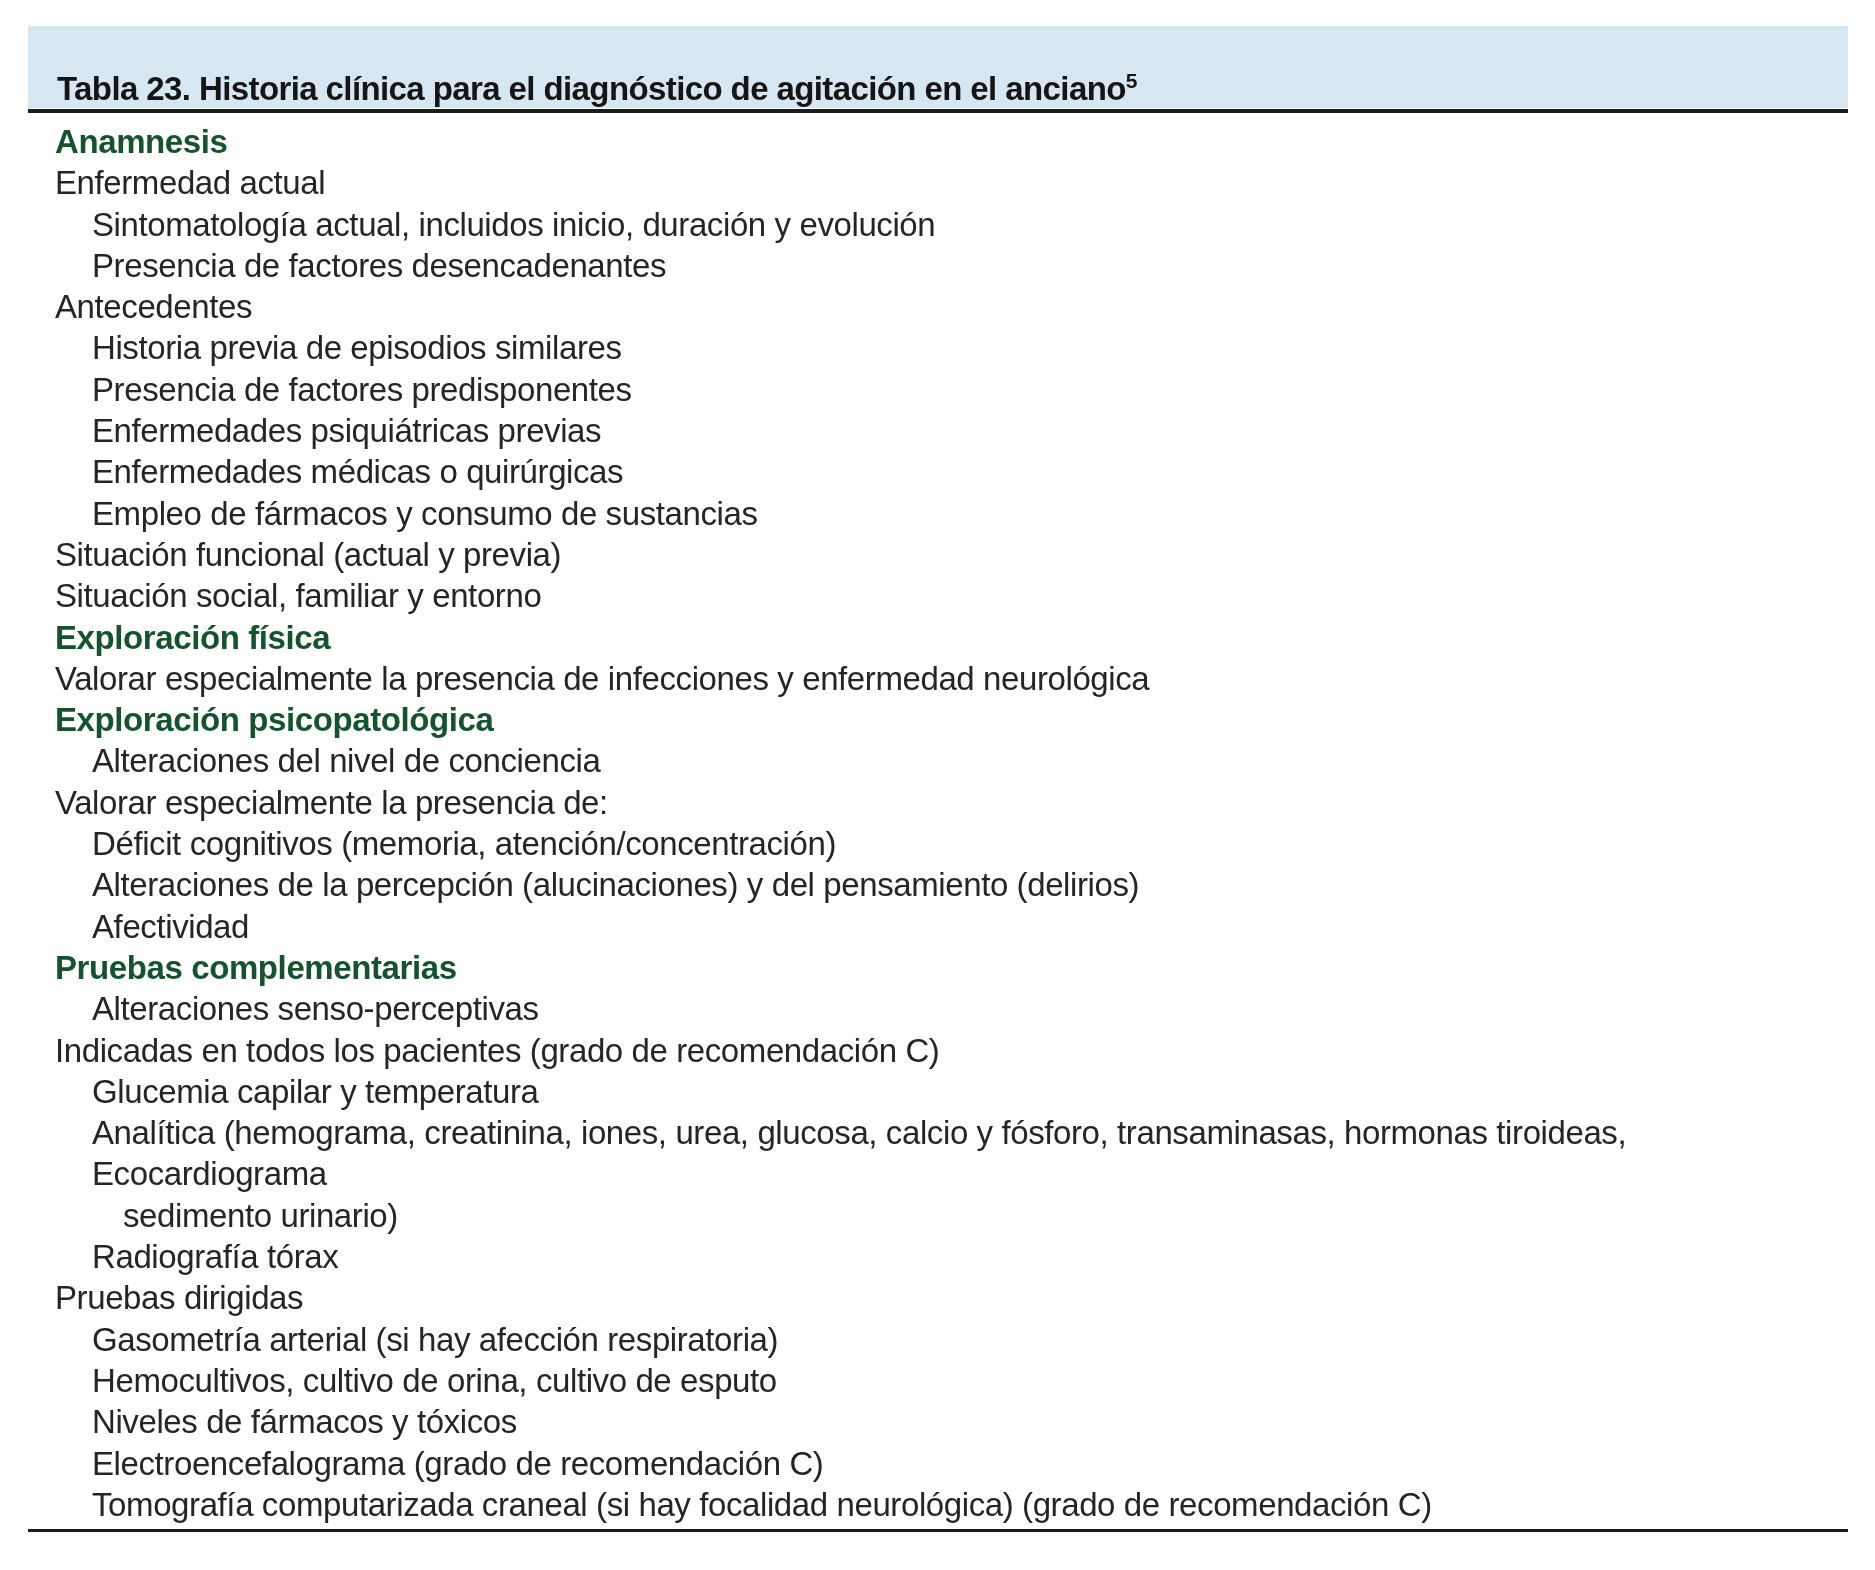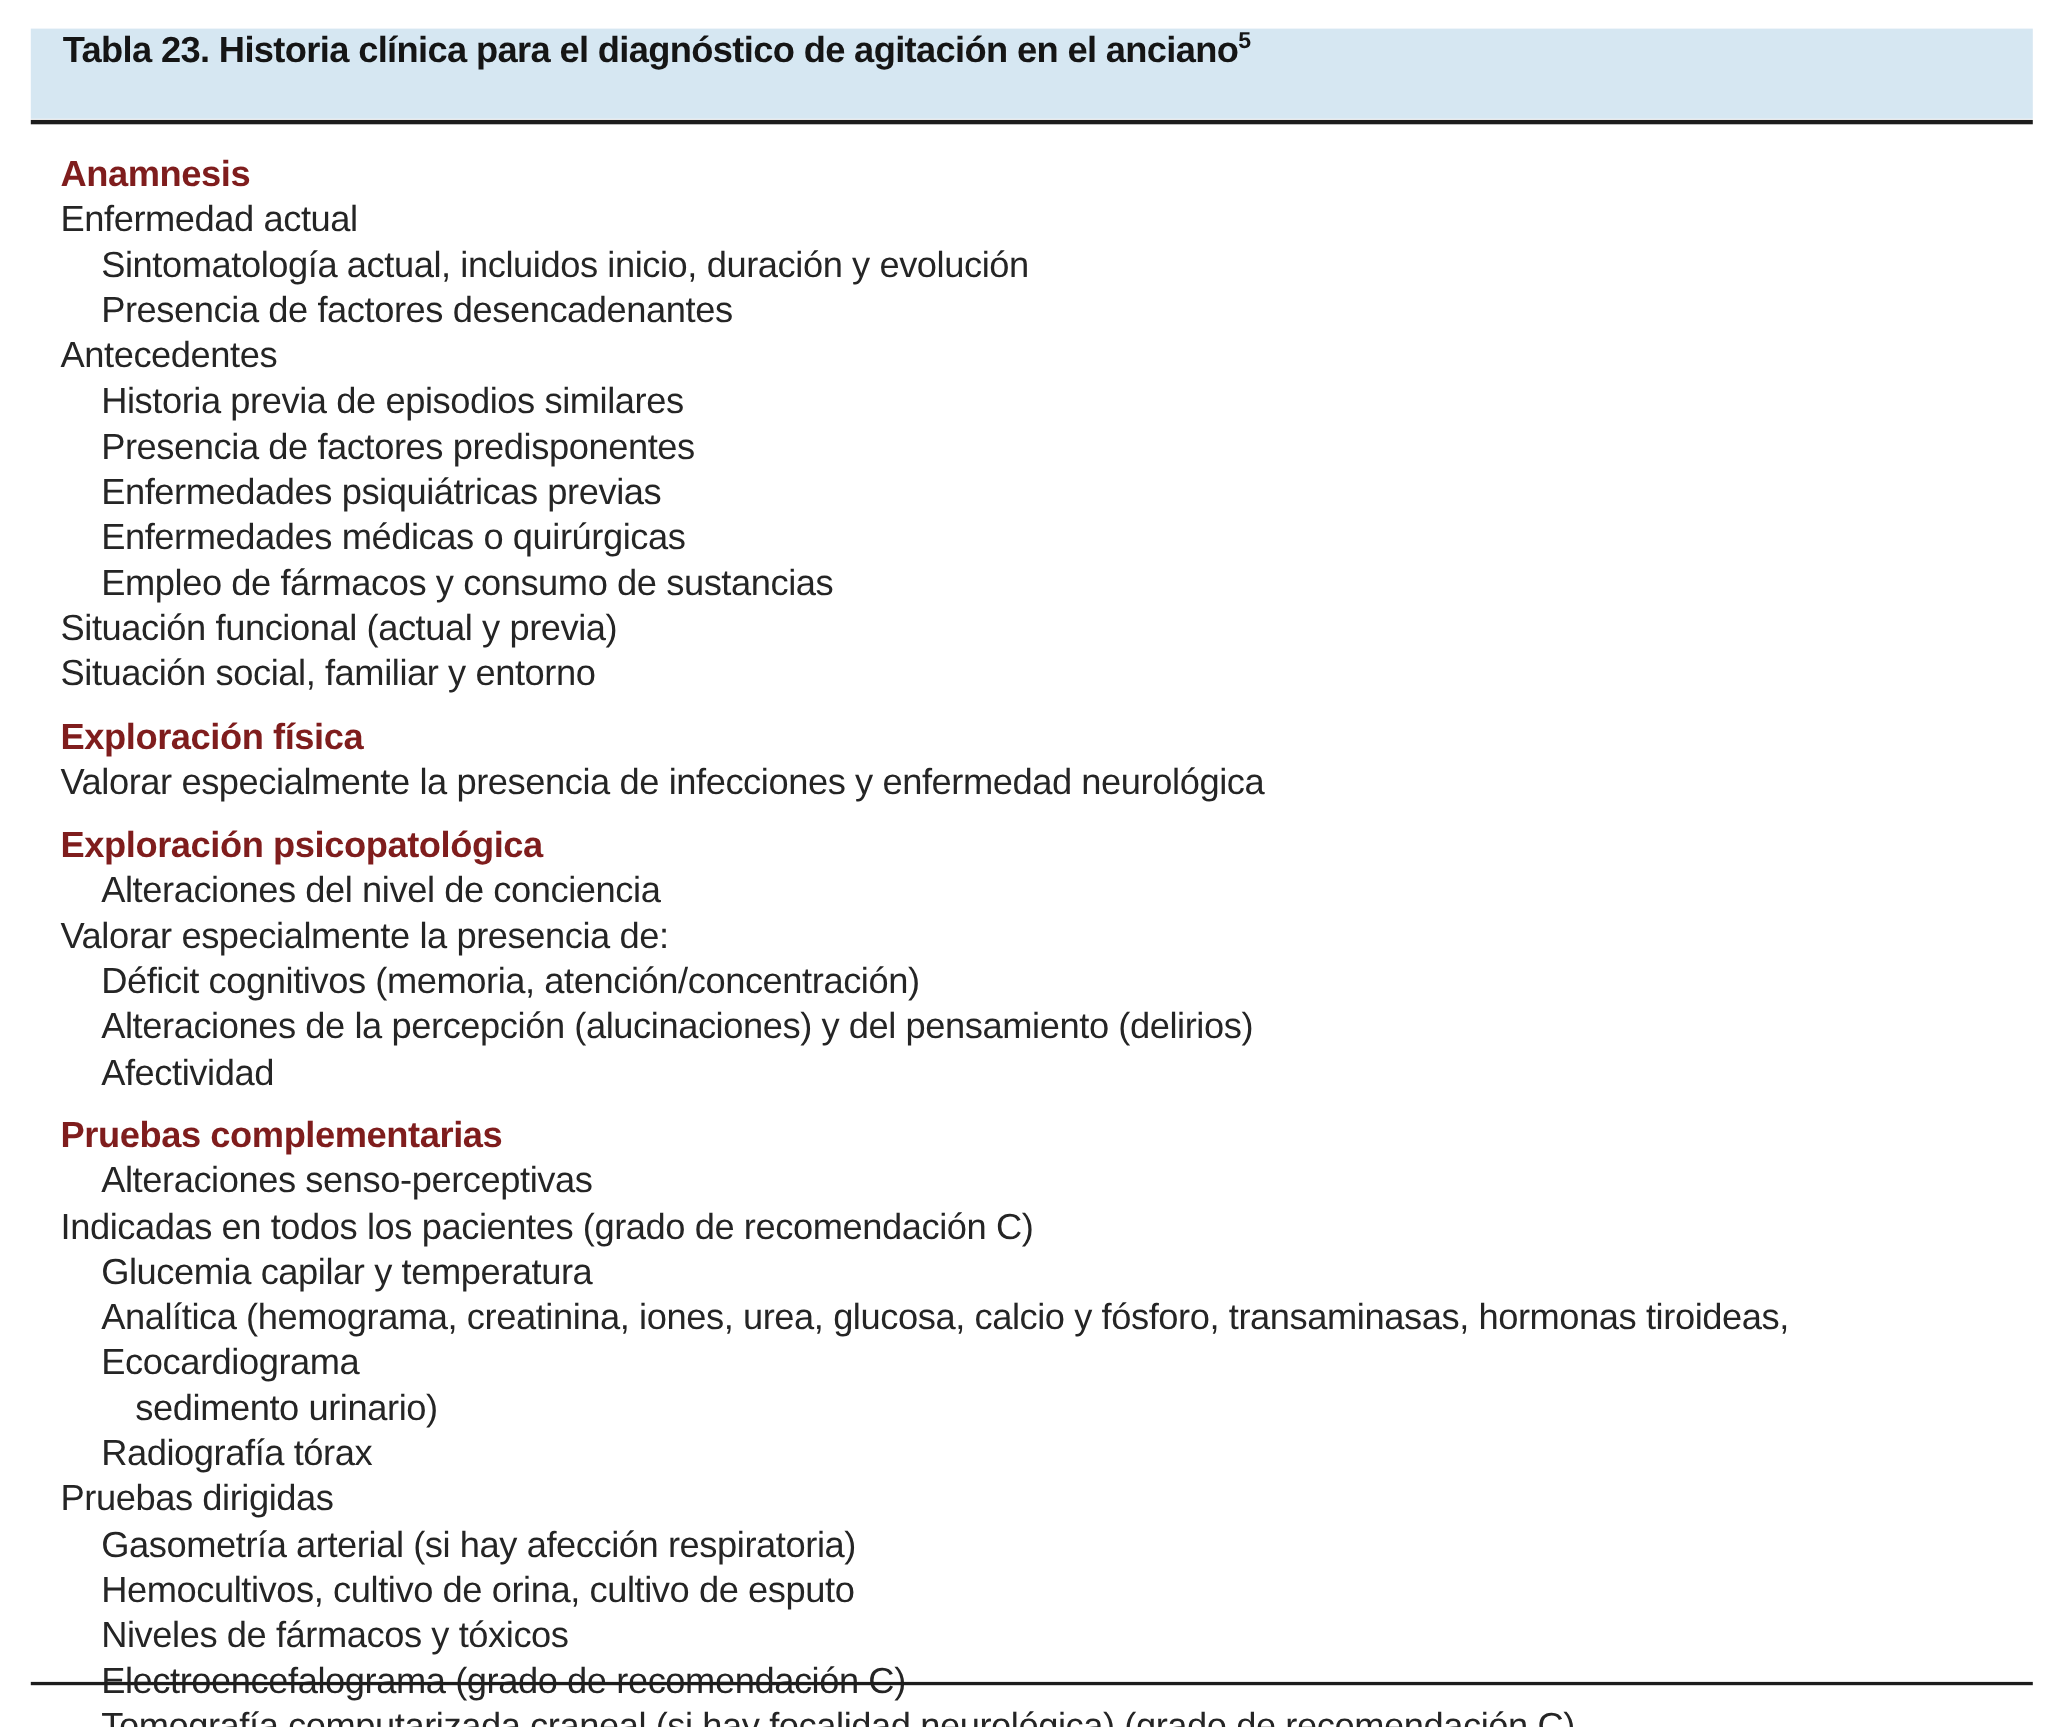--- a/index.html
+++ b/index.html
@@ -16,21 +16,21 @@
     overflow: hidden;
   }
   .header-band {
     position: absolute;
     left: 28px;
     top: 26px;
     width: 1820px;
     height: 82px;
     background: #d6e7f2;
     display: flex;
-    align-items: flex-start;
+    align-items: flex-end;
     box-sizing: border-box;
   }
   .table-title {
     margin: 0;
     padding-left: 29px;
     font-size: 33px;
     font-weight: bold;
     color: #151515;
     letter-spacing: -0.6px;
   }
@@ -61,22 +61,21 @@
     font-size: 33px;
     line-height: 41.3px;
     color: #252525;
     letter-spacing: -0.4px;
   }
   .row {
     white-space: nowrap;
   }
   .row.bold {
     font-weight: bold;
-    color: #7f1d1d;
-    margin-top: 16px;
+    color: #14532d;
   }
   .row.indent-1 { padding-left: 37px; }
   .row.indent-2 { padding-left: 68px; }
 </style>
 </head>
 <body>
 
 <div class="page">
 
   <div class="header-band">

